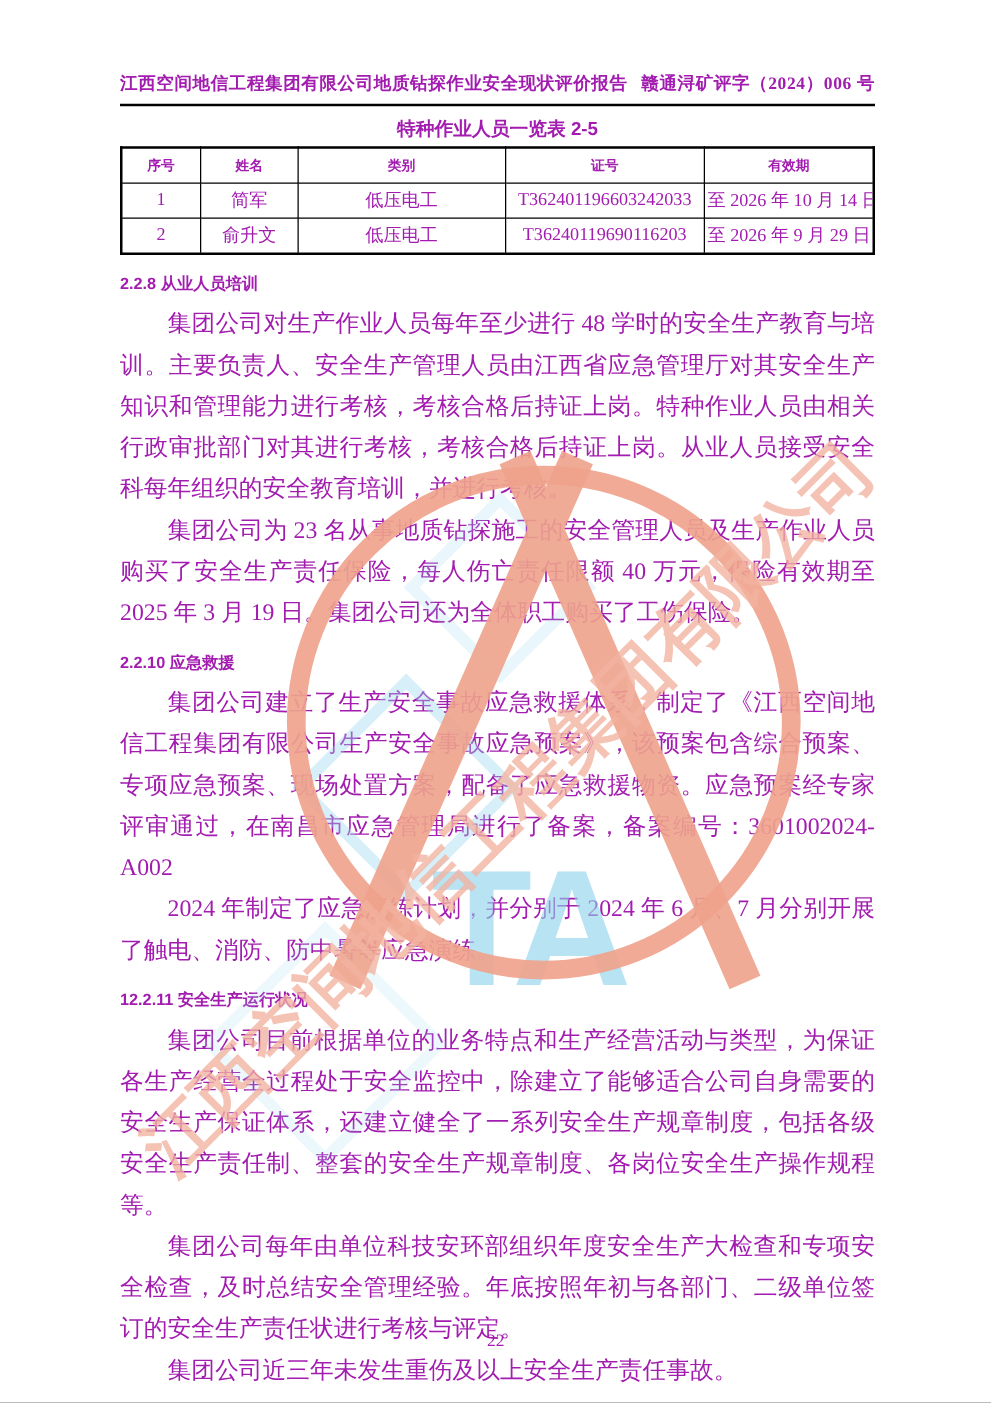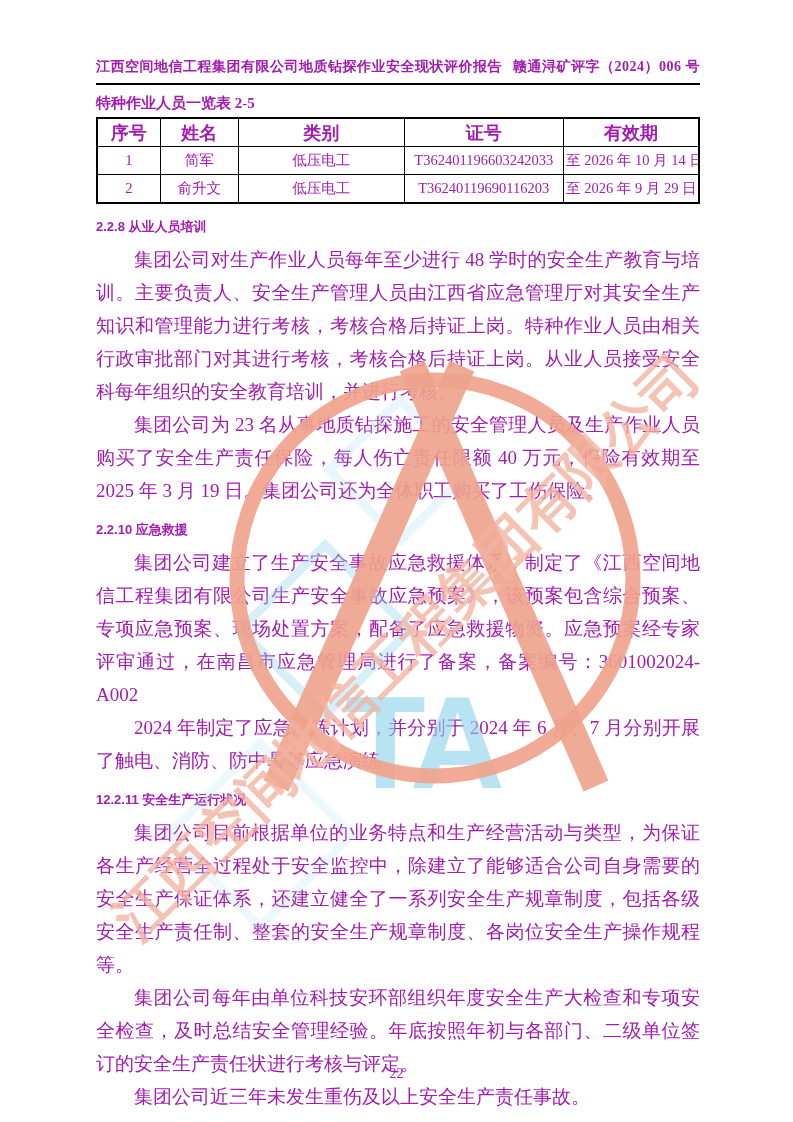--- a/index.html
+++ b/index.html
@@ -23,22 +23,22 @@
     justify-content:space-between;
     align-items:flex-end;
     font-weight:700;
     font-size:14px;
     padding-bottom:7px;
     border-bottom:2.5px solid #000;
     letter-spacing:.5px;
   }
   
   .tbl-title{
-    text-align:left;
-    font-family:Liberation Serif, serif;
+    text-align:center;
+    font-family:Liberation Sans, sans-serif;
     font-weight:700;
     font-size:15px;
     margin:9px 0 4px 0;
   }
   table.personnel{
     width:100%;
     border-collapse:collapse;
     border:2px solid #000;
     table-layout:fixed;
   }
@@ -48,21 +48,21 @@
     vertical-align:middle;
     height:27px;
     padding:0 2px;
     font-size:14.5px;
     overflow:hidden;
     white-space:nowrap;
   }
   table.personnel th{
     font-family:"Liberation Sans", sans-serif;
     font-weight:700;
-    font-size:18px;
+    font-size:11px;
   }
   
   .sec-h{
     font-family:"Liberation Sans", sans-serif;
     font-weight:700;
     font-size:13px;
     line-height:33px;
     margin:6px 0 0 0;
   }
   .para{

